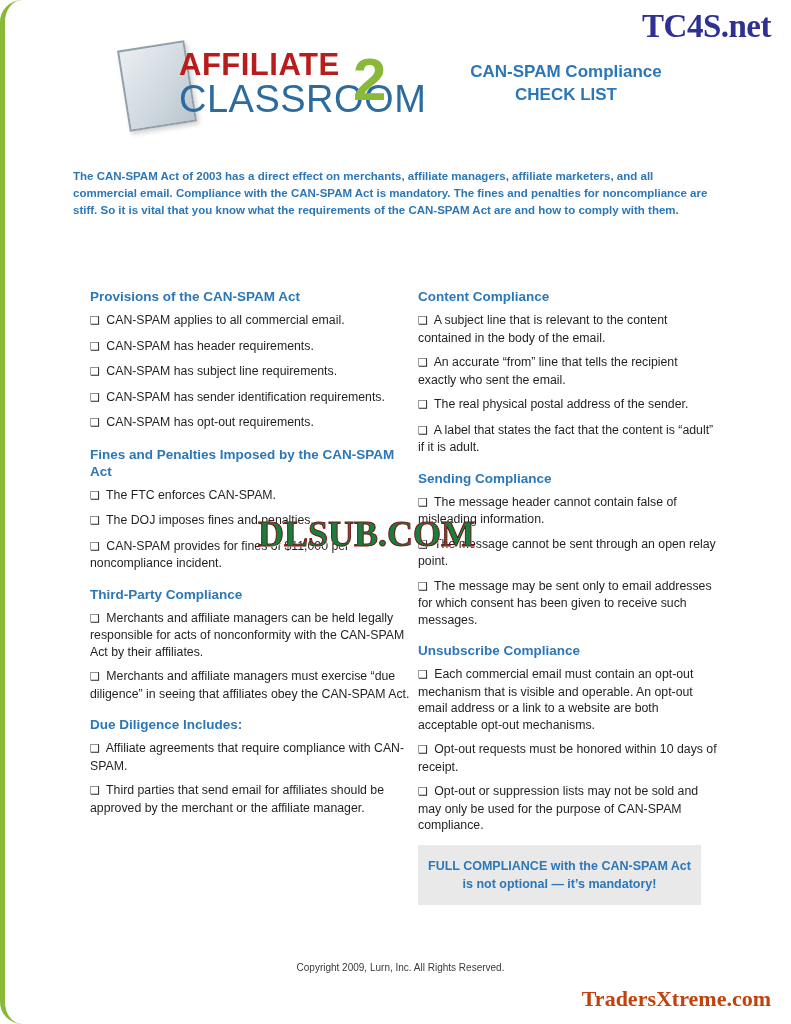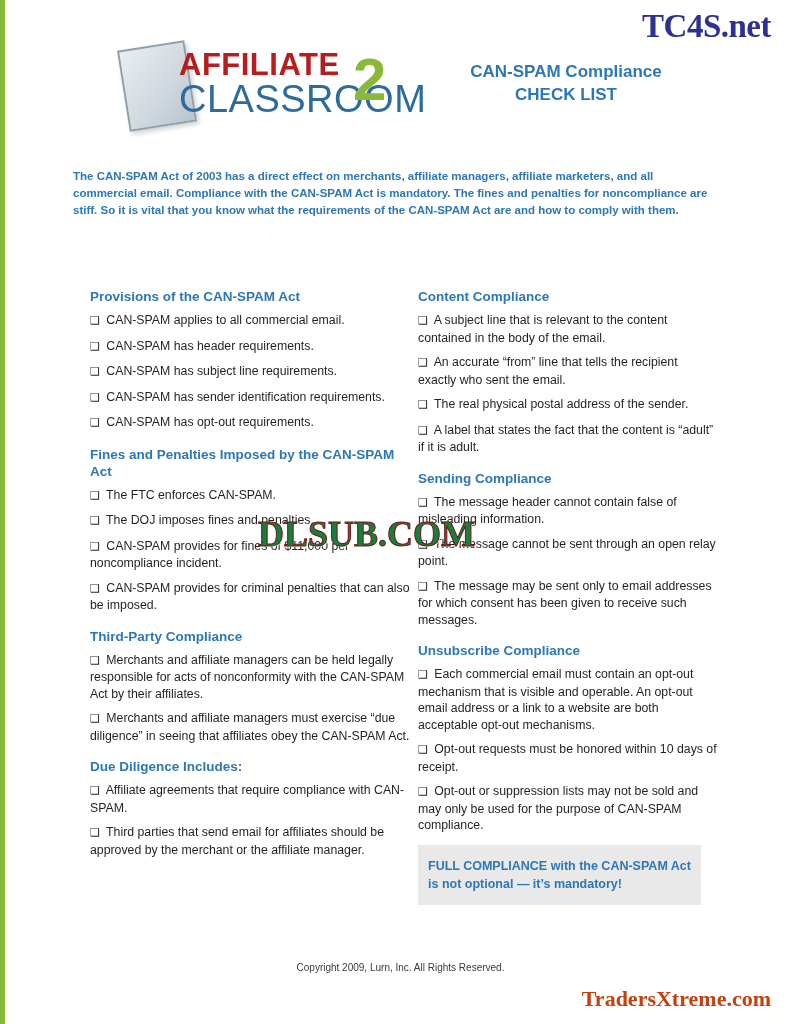--- a/index.html
+++ b/index.html
@@ -15,20 +15,21 @@
     position: relative;
     overflow: hidden;
   }
   .page {
     position: relative;
     width: 791px;
     height: 1024px;
     box-sizing: border-box;
     border-left: 5px solid #8ab838;
     background: #ffffff;
+    border-radius: 22px;
   }
   
   .site-brand {
     position: absolute;
     top: 8px;
     right: 20px;
     font-size: 33px;
     font-weight: bold;
     color: #2e3192;
     letter-spacing: -0.5px;
@@ -140,21 +141,21 @@
     margin-right: 3px;
   }
   
   .callout {
     position: absolute;
     left: 413px;
     top: 845px;
     width: 283px;
     padding: 12px 10px;
     background: #e9e9e9;
-    text-align: left;
+    text-align: center;
     color: #2c77b8;
     font-size: 12.5px;
     font-weight: bold;
     line-height: 18px;
     box-sizing: border-box;
   }
   
   .copyright {
     position: absolute;
     left: 0;
@@ -218,21 +219,20 @@
       <div class="sec-head">Provisions of the CAN-SPAM Act</div>
       <div class="item"><span class="box">❑</span> <span>CAN-SPAM applies to all commercial email.</span></div>
       <div class="item"><span class="box">❑</span> <span>CAN-SPAM has header requirements.</span></div>
       <div class="item"><span class="box">❑</span> <span>CAN-SPAM has subject line requirements.</span></div>
       <div class="item"><span class="box">❑</span> <span>CAN-SPAM has sender identification requirements.</span></div>
       <div class="item"><span class="box">❑</span> <span>CAN-SPAM has opt-out requirements.</span></div>
       <div class="sec-head">Fines and Penalties Imposed by the CAN-SPAM Act</div>
       <div class="item"><span class="box">❑</span> <span>The FTC enforces CAN-SPAM.</span></div>
       <div class="item"><span class="box">❑</span> <span>The DOJ imposes fines and penalties.</span></div>
       <div class="item"><span class="box">❑</span> <span>CAN-SPAM provides for fines of $11,000 per noncompliance incident.</span></div>
-      <div class="item"><span class="box">❑</span> <span>CAN-SPAM provides for criminal penalties that can also be imposed.</span></div>
       <div class="sec-head">Third-Party Compliance</div>
       <div class="item"><span class="box">❑</span> <span>Merchants and affiliate managers can be held legally responsible for acts of nonconformity with the CAN-SPAM Act by their affiliates.</span></div>
       <div class="item"><span class="box">❑</span> <span>Merchants and affiliate managers must exercise “due diligence” in seeing that affiliates obey the CAN-SPAM Act.</span></div>
       <div class="sec-head">Due Diligence Includes:</div>
       <div class="item"><span class="box">❑</span> <span>Affiliate agreements that require compliance with CAN-SPAM.</span></div>
       <div class="item"><span class="box">❑</span> <span>Third parties that send email for affiliates should be approved by the merchant or the affiliate manager.</span></div>
     </div>
   <div class="col col-right" id="right-col">
       <div class="sec-head">Content Compliance</div>
       <div class="item"><span class="box">❑</span> <span>A subject line that is relevant to the content contained in the body of the email.</span></div>

